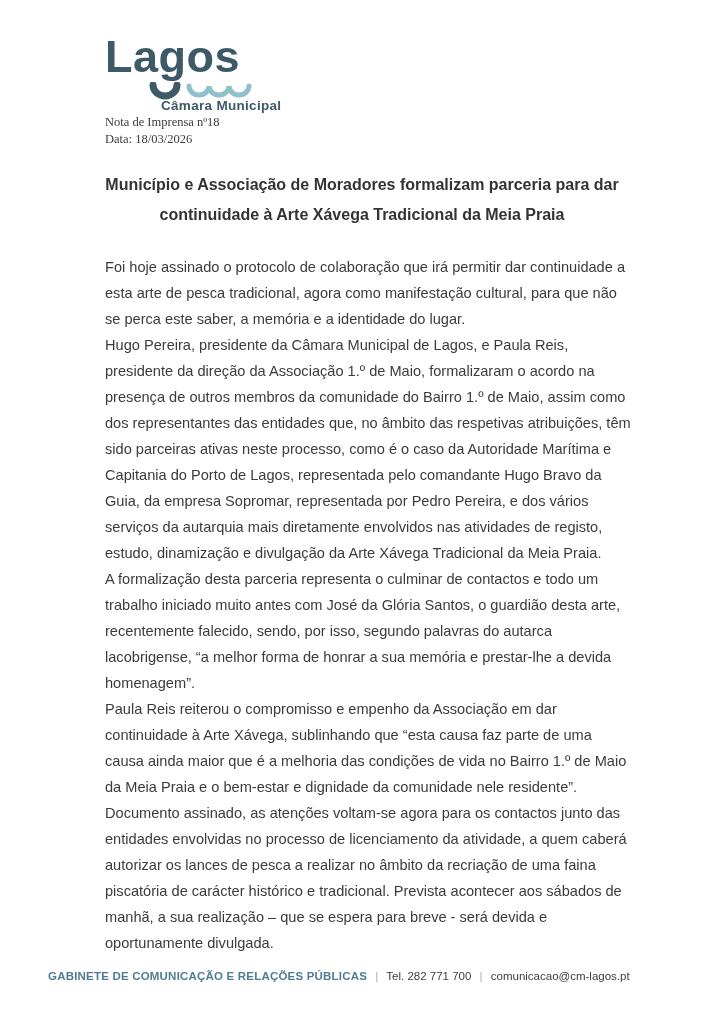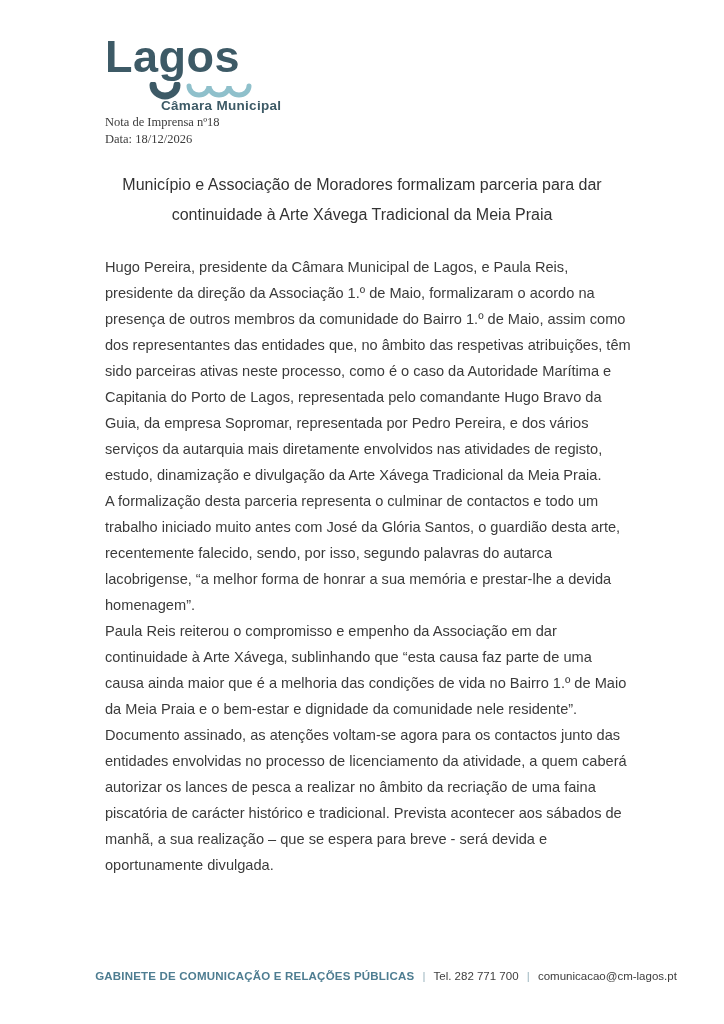--- a/index.html
+++ b/index.html
@@ -61,21 +61,21 @@
   }
 
   
   .doc-title {
     position: absolute;
     left: 102px;
     top: 170px;
     width: 520px;
     text-align: center;
     font-size: 16px;
-    font-weight: normal;
+    font-weight: bold;
     line-height: 30px;
     color: #333333;
   }
 
   
   .body-text {
     position: absolute;
     left: 105px;
     top: 254px;
     width: 528px;
@@ -88,21 +88,20 @@
     margin: 0;
     padding: 0;
   }
 
   
   .footer {
     position: absolute;
     left: 0;
     top: 970px;
     width: 724px;
-    text-align: center;
     padding-left: 48px;
     box-sizing: border-box;
     font-size: 11.5px;
     white-space: nowrap;
   }
   .footer .dept {
     color: #4e7d91;
     font-weight: bold;
     letter-spacing: 0.2px;
   }
@@ -125,26 +124,27 @@
 
       <path d="M 4 3 A 12 11 0 0 0 28 3" fill="none" stroke="#3d5a66" stroke-width="7" stroke-linecap="round"></path>
 
       <path d="M 40 4 A 10 9 0 0 0 60 4 A 10 9 0 0 0 80 4 A 10 9 0 0 0 100 4" fill="none" stroke="#8fc0cb" stroke-width="5" stroke-linecap="round"></path>
     </svg>
     <div class="logo-sub">Câmara Municipal</div>
   </div>
 
   <div class="meta">
     <div>Nota de Imprensa nº18</div>
-    <div>Data: 18/12/2026</div>
+    <div>Data: 18/03/2026</div>
   </div>
 
   <div class="doc-title">Município e Associação de Moradores formalizam parceria para dar continuidade à Arte Xávega Tradicional da Meia Praia</div>
 
   <div class="body-text">
+    <p>Foi hoje assinado o protocolo de colaboração que irá permitir dar continuidade a esta arte de pesca tradicional, agora como manifestação cultural, para que não se perca este saber, a memória e a identidade do lugar.</p>
     <p>Hugo Pereira, presidente da Câmara Municipal de Lagos, e Paula Reis, presidente da direção da Associação 1.º de Maio, formalizaram o acordo na presença de outros membros da comunidade do Bairro 1.º de Maio, assim como dos representantes das entidades que, no âmbito das respetivas atribuições, têm sido parceiras ativas neste processo, como é o caso da Autoridade Marítima e Capitania do Porto de Lagos, representada pelo comandante Hugo Bravo da Guia, da empresa Sopromar, representada por Pedro Pereira, e dos vários serviços da autarquia mais diretamente envolvidos nas atividades de registo, estudo, dinamização e divulgação da Arte Xávega Tradicional da Meia Praia.</p>
     <p>A formalização desta parceria representa o culminar de contactos e todo um trabalho iniciado muito antes com José da Glória Santos, o guardião desta arte, recentemente falecido, sendo, por isso, segundo palavras do autarca lacobrigense, “a melhor forma de honrar a sua memória e prestar-lhe a devida homenagem”.</p>
     <p>Paula Reis reiterou o compromisso e empenho da Associação em dar continuidade à Arte Xávega, sublinhando que “esta causa faz parte de uma causa ainda maior que é a melhoria das condições de vida no Bairro 1.º de Maio da Meia Praia e o bem-estar e dignidade da comunidade nele residente”.</p>
     <p>Documento assinado, as atenções voltam-se agora para os contactos junto das entidades envolvidas no processo de licenciamento da atividade, a quem caberá autorizar os lances de pesca a realizar no âmbito da recriação de uma faina piscatória de carácter histórico e tradicional.  Prevista acontecer aos sábados de manhã, a sua realização – que se espera para breve - será devida e oportunamente divulgada.</p>
   </div>
 
   <div class="footer">
     <span class="dept">GABINETE DE COMUNICAÇÃO E RELAÇÕES PÚBLICAS</span>
     <span class="sep">|</span>
     <span class="contact">Tel. 282 771 700</span>

